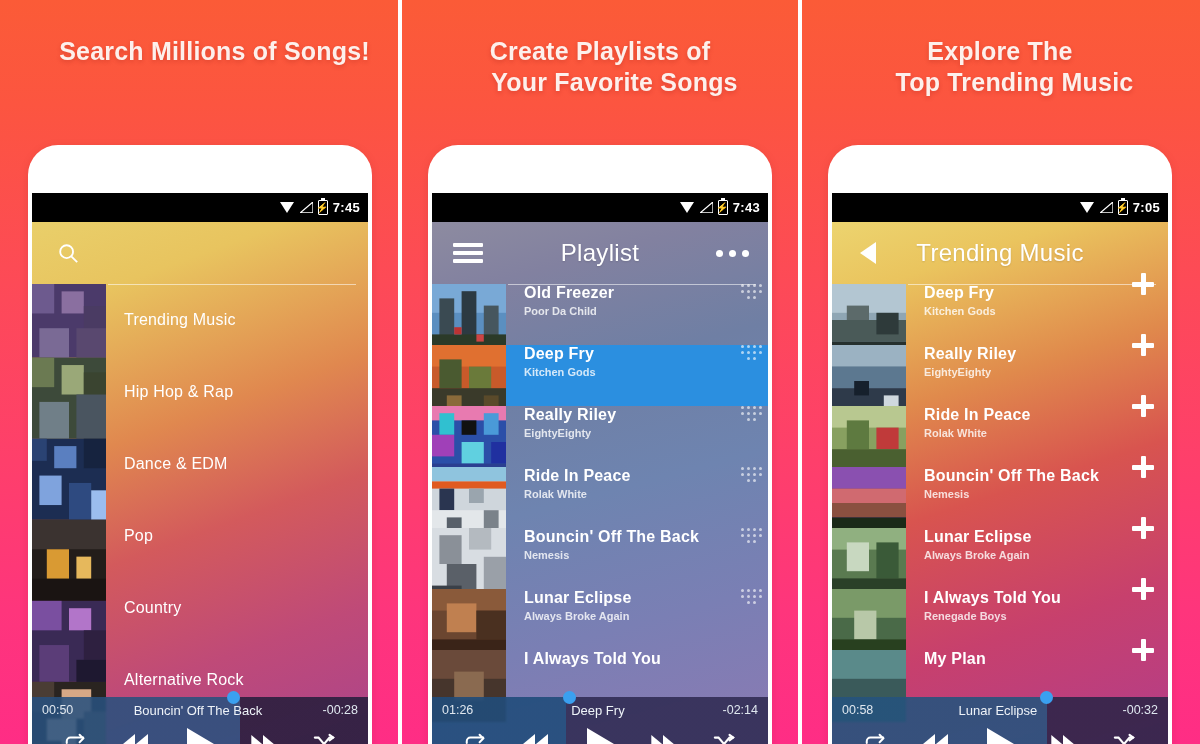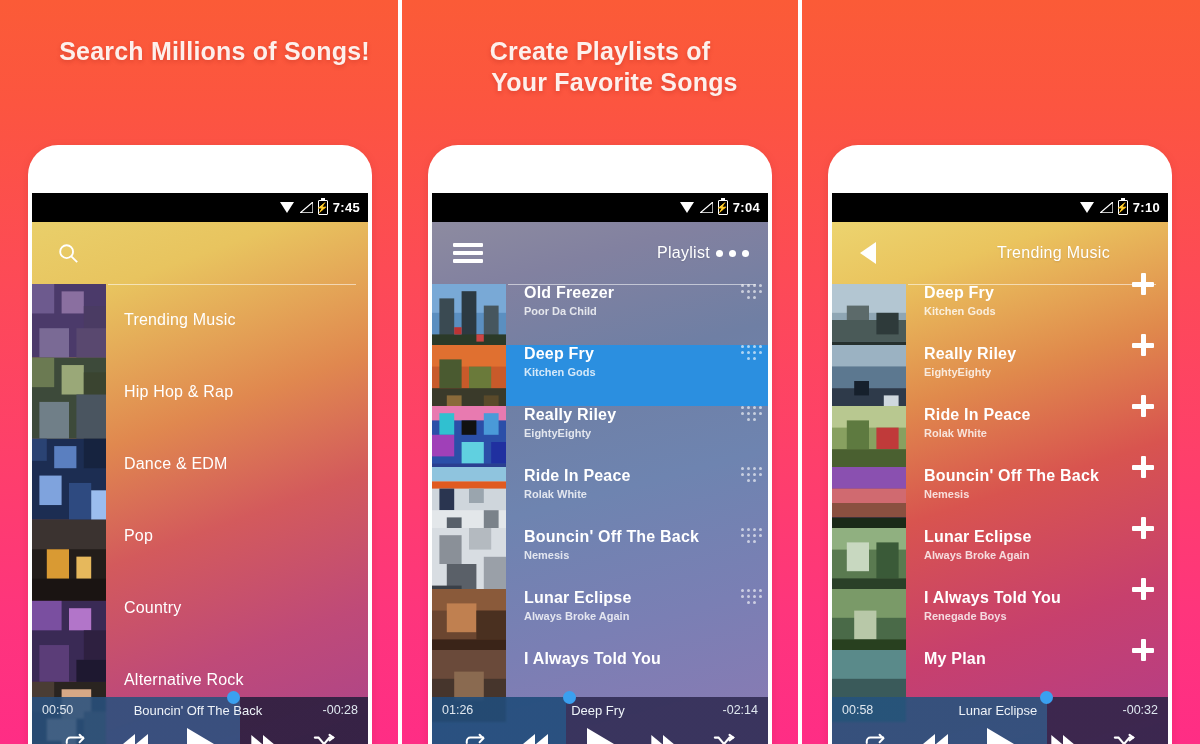--- a/index.html
+++ b/index.html
@@ -93,21 +93,21 @@
   }
 
   
   .appbar {
     position:relative; height:62px;
     display:flex; align-items:center; padding:0 14px;
     color:#fff;
   }
   .appbar.searchbar { padding:0 10px 0 14px; }
   .appbar-title {
-    flex:1; text-align:right; font-size:16px; font-weight:normal;
+    flex:1; text-align:center; font-size:24px; font-weight:normal;
     letter-spacing:.3px; color:#ffffff; text-shadow:0 1px 2px rgba(0,0,0,.12);
   }
   .hdr-underline {
     position:absolute; left:76px; right:12px; bottom:-1px; height:1px;
     background:rgba(255,255,255,.55);
   }
   .search-input {
     flex:1; background:transparent; border:0; outline:0;
     color:#fff; font-size:17px; font-family:"Liberation Sans",sans-serif;
     padding-left:18px;
@@ -366,21 +366,21 @@
         <div class="statusbar">
           <span class="ic-wifi"></span>
           <span class="ic-sig">
             <svg width="13" height="11" viewBox="0 0 13 11">
                 <polygon points="13,0 13,11 0,11" fill="none" stroke="#fff" stroke-width="1.3"></polygon>
               </svg>
           </span>
           <span class="ic-batt">
               <span>⚡</span>
             </span>
-          <span class="tm">7:04</span>
+          <span class="tm">7:43</span>
         </div>
 
         <div class="app">
           <div class="bg-cool"></div>
 
           <div class="appbar">
             <span class="icon-btn">
               <span class="ic-hamb">
                   <i></i>
                   <i></i>
@@ -639,34 +639,38 @@
                   </svg>
               </span>
             </div>
           </div>
         </div>
       </div>
     </div>
   </div>
 
   <div class="panel">
+    <div class="headline">
+      <span>Explore The</span>
+      <span class="l2">Top Trending Music</span>
+    </div>
 
     <div class="phone">
       <div class="screen">
         <div class="statusbar">
           <span class="ic-wifi"></span>
           <span class="ic-sig">
             <svg width="13" height="11" viewBox="0 0 13 11">
                 <polygon points="13,0 13,11 0,11" fill="none" stroke="#fff" stroke-width="1.3"></polygon>
               </svg>
           </span>
           <span class="ic-batt">
               <span>⚡</span>
             </span>
-          <span class="tm">7:10</span>
+          <span class="tm">7:05</span>
         </div>
 
         <div class="app">
           <div class="bg-warm3"></div>
 
           <div class="appbar">
             <span class="icon-btn">
               <span class="ic-back"></span>
             </span>
             <span class="appbar-title">Trending Music</span>

